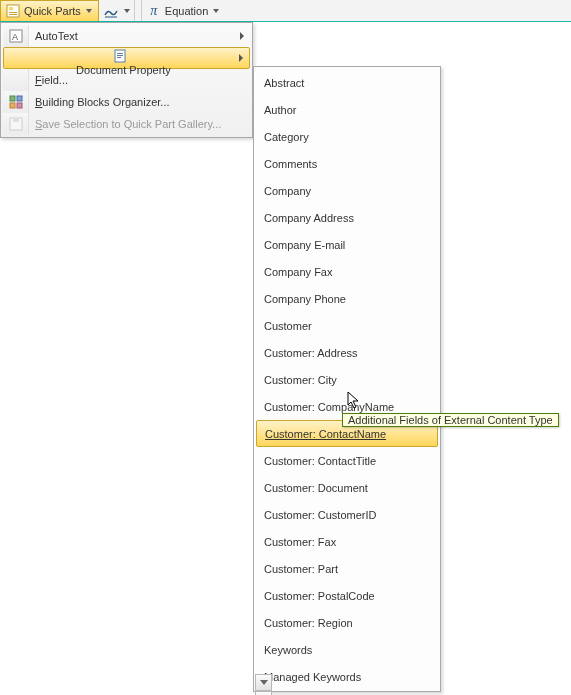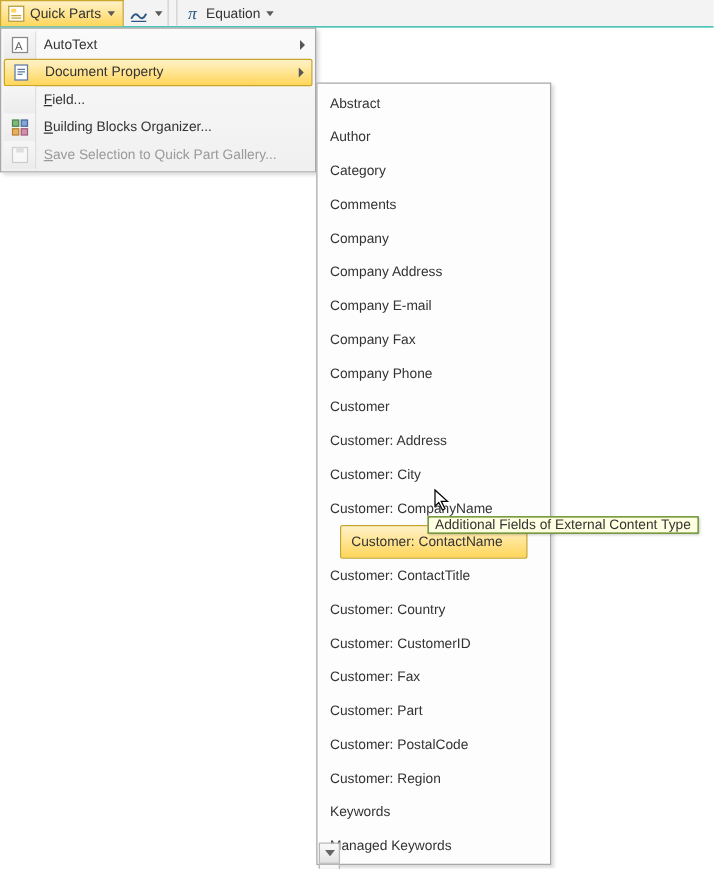--- a/index.html
+++ b/index.html
@@ -59,20 +59,21 @@
   .menu1-item .gutter {
     width:26px; height:22px;
     display:flex; align-items:center; justify-content:center;
     border-right:1px solid #e0e0e0;
     margin-right:6px;
     background: linear-gradient(#f6f6f6,#ececec);
   }
   .menu1-item.highlight {
     background: linear-gradient(#fff2c8,#ffd65a);
     border:1px solid #c9a52a;
+    flex-direction:column;
   }
   .menu1-item.highlight .gutter { border-right-color: transparent; background:transparent;}
   .menu1-item .arrow {
     position:absolute; right:6px; top:50%; transform:translateY(-50%);
     width:0;height:0;border-top:4px solid transparent;border-bottom:4px solid transparent;border-left:4px solid #555;
   }
   .menu1-item.disabled { color:#9a9a9a; }
   .menu1-item .u { text-decoration: underline; }
 
   .menu2-wrap {
@@ -94,22 +95,23 @@
   .menu2-item {
     display:flex; align-items:center;
     height:27px;
     padding:0 10px;
     cursor:default;
   }
   .menu2-item.highlight {
     background: linear-gradient(#fff2c8,#ffd65a);
     border:1px solid #c9a52a;
     border-radius:2px;
-    margin:0 18px;
+    margin:0 2px;
     padding:0 8px;
+    text-decoration:underline;
   }
   .scrollbar {
     width:17px;
     background:#efefef;
     border-left:1px solid #d6d6d6;
     position:relative;
   }
   .sb-btn {
     position:absolute; left:0; width:17px; height:17px;
     background:linear-gradient(#fafafa,#e3e3e3);
@@ -268,21 +270,21 @@
       <div class="menu2-item">
         <span>Customer: CompanyName</span>
       </div>
       <div class="menu2-item highlight">
         <span>Customer: ContactName</span>
       </div>
       <div class="menu2-item">
         <span>Customer: ContactTitle</span>
       </div>
       <div class="menu2-item">
-        <span>Customer: Country</span>
+        <span>Customer: Document</span>
       </div>
       <div class="menu2-item">
         <span>Customer: CustomerID</span>
       </div>
       <div class="menu2-item">
         <span>Customer: Fax</span>
       </div>
       <div class="menu2-item">
         <span>Customer: Part</span>
       </div>

